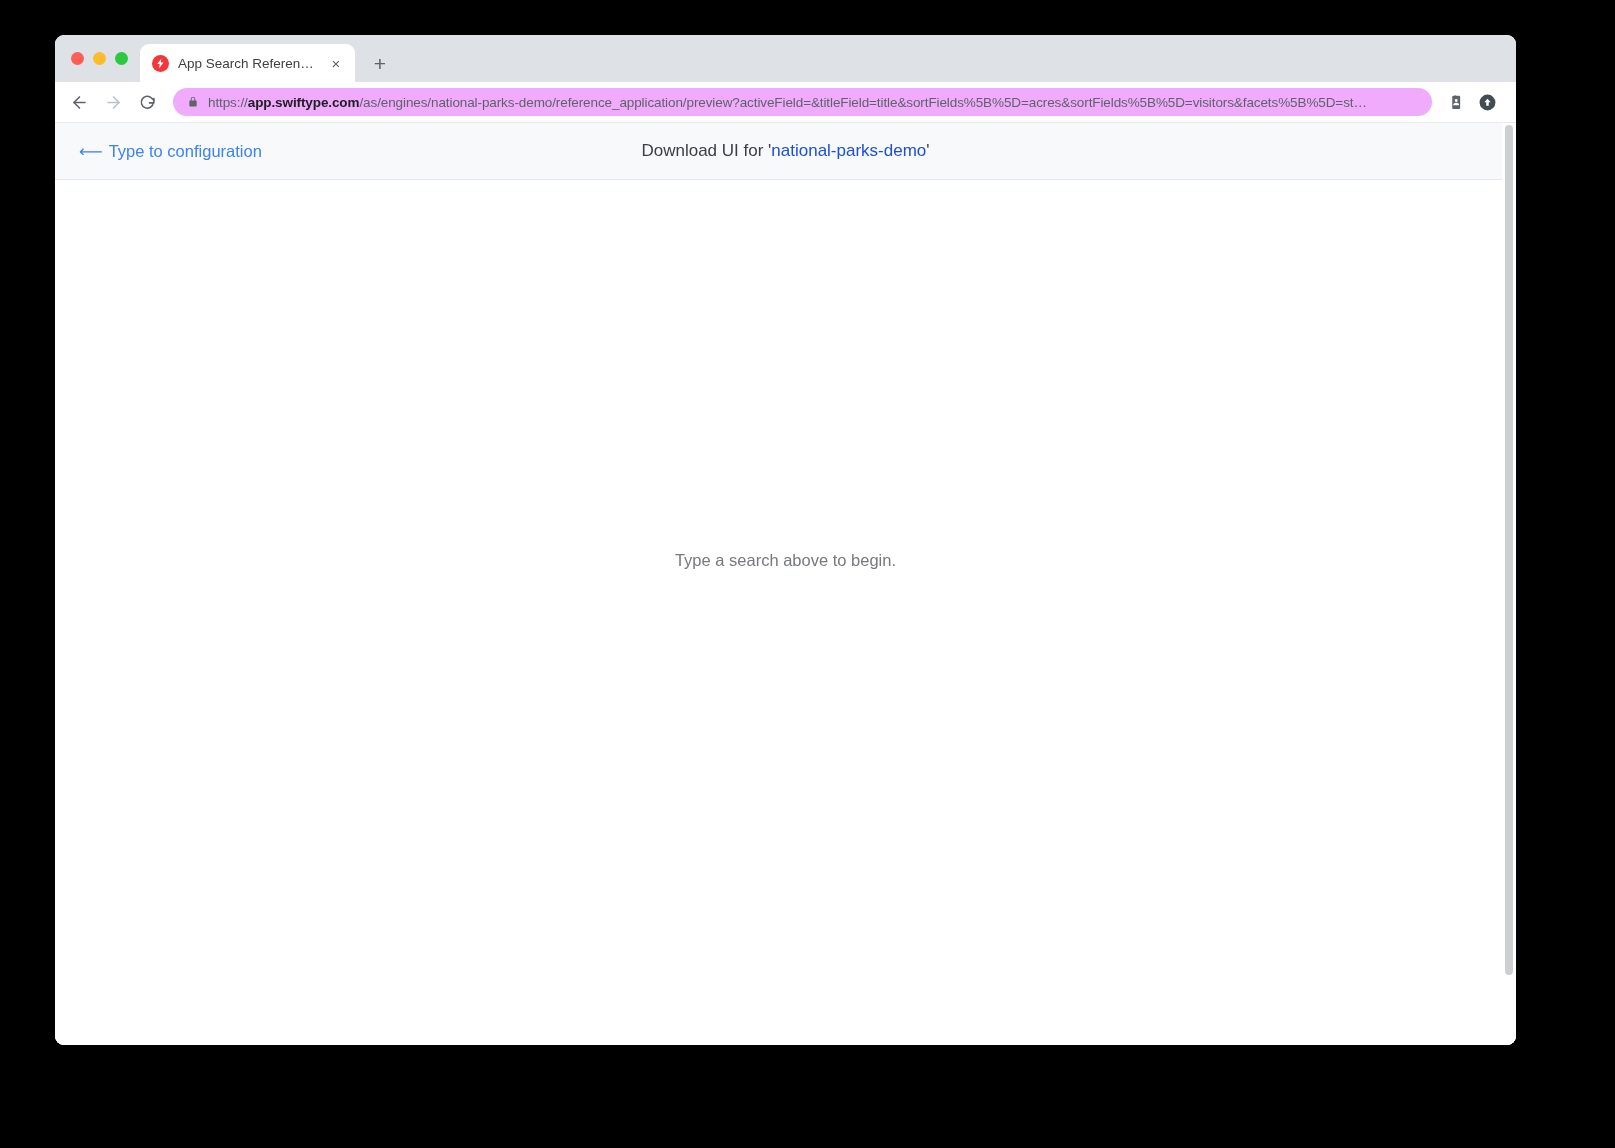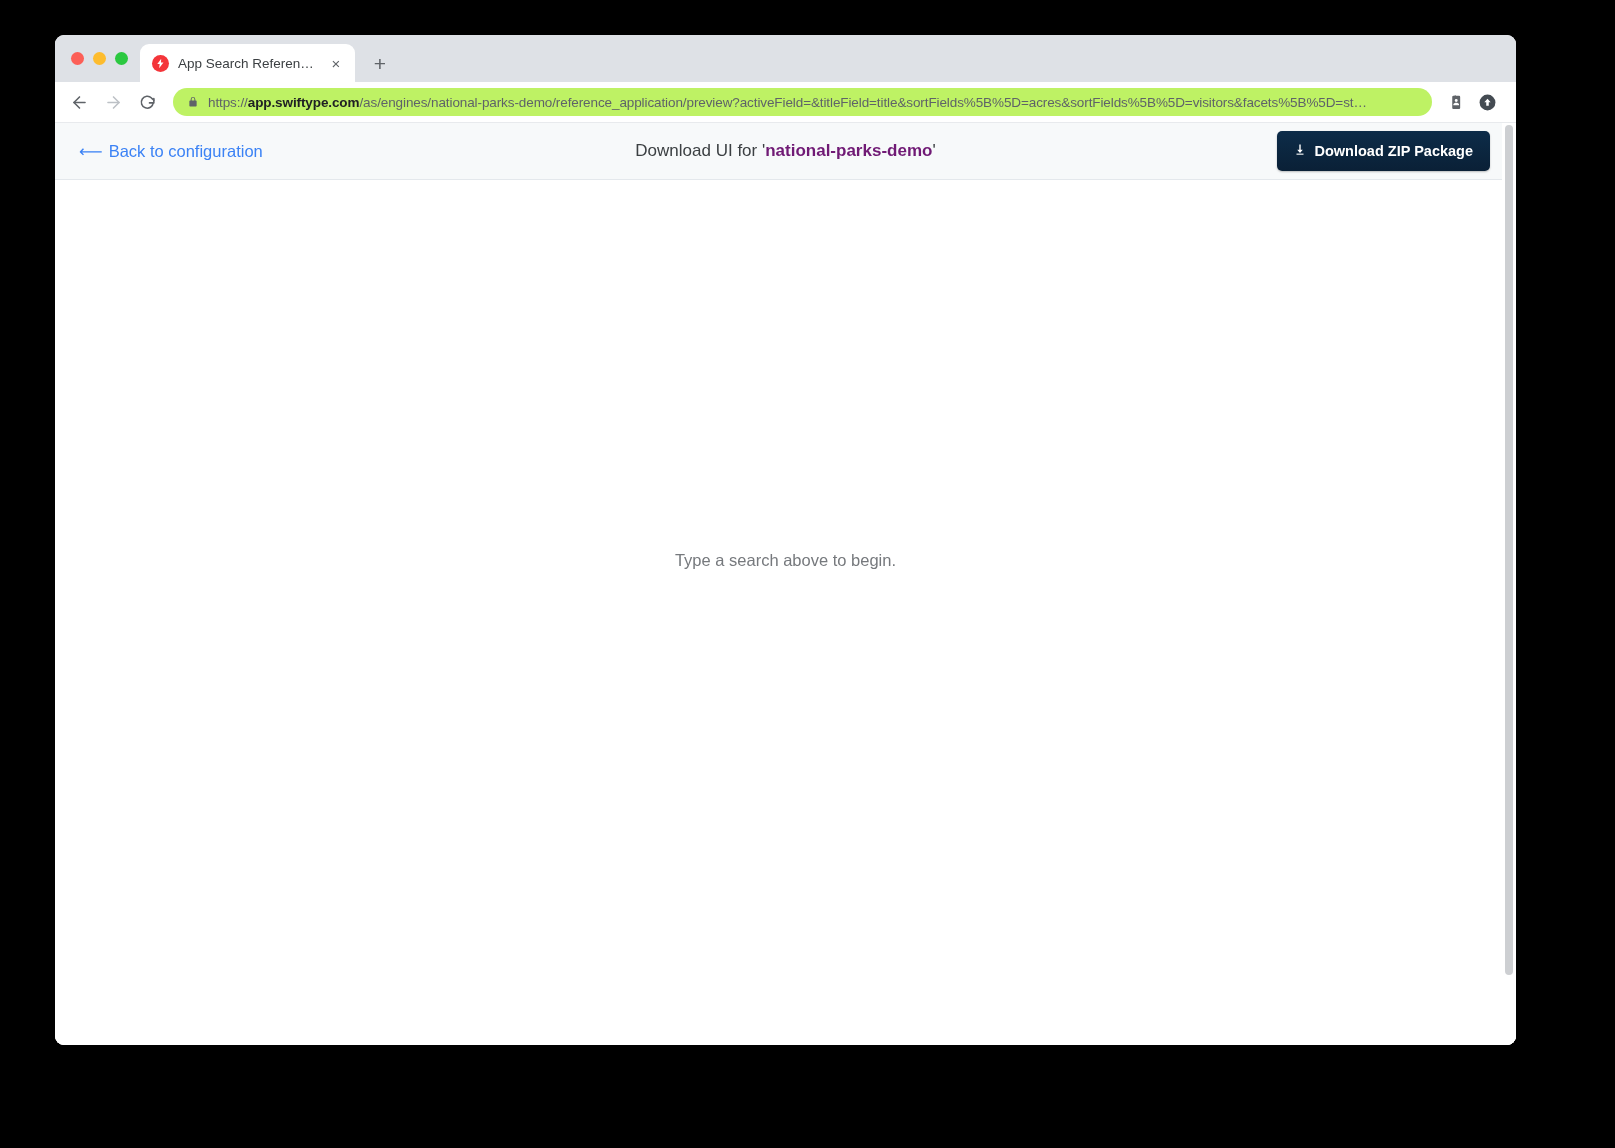--- a/index.html
+++ b/index.html
@@ -114,21 +114,21 @@
     width: 32px; height: 32px;
     display: flex; align-items: center; justify-content: center;
     color: #5f6368;
     flex: none;
   }
   .nav-btn.disabled { color: #bdc1c6; }
 
   #omnibox {
     flex: 1;
     height: 28px;
-    background: #bef264;
+    background: #f0abfc;
     border-radius: 14px;
     display: flex;
     align-items: center;
     padding: 0 14px;
     margin: 0 6px 0 8px;
     gap: 9px;
     overflow: hidden;
     min-width: 0;
   }
   #lock-icon { flex: none; display: flex; color: #5f6368; }
@@ -184,21 +184,21 @@
   #back-arrow { font-size: 16.5px; letter-spacing: -2px; }
 
   #page-title {
     position: absolute;
     left: 0; right: 0;
     text-align: center;
     font-size: 17px;
     color: #3c4043;
     pointer-events: none;
   }
-  #page-title b { font-weight: bold; color: #701a75; }
+  #page-title b { font-weight: normal; color: #1d4ed8; }
 
   #download-zip-button {
     margin-left: auto;
     height: 40px;
     background: linear-gradient(180deg, #0d2c49 0%, #0a2036 100%);
     border: none;
     border-radius: 5px;
     color: #ffffff;
     font-size: 14.5px;
     font-weight: bold;
@@ -356,36 +356,27 @@
       </svg>
     </div>
   </div>
 
   <div id="viewport">
 
     <div id="app-header">
 
       <a id="back-link" href="#">
         <span id="back-arrow">⟵</span>
-        <span>Back to configuration</span>
+        <span>Type to configuration</span>
       </a>
 
       <div id="page-title">
         <span>Download UI for '</span><b>national-parks-demo</b><span>'</span>
       </div>
 
-      <button id="download-zip-button">
-        <span class="dl-arrow">
-          <svg width="12" height="13" viewBox="0 0 24 24" fill="currentColor" aria-hidden="true">
-            <path d="M10.6 2.2h2.8v10.1h4.2L12 19.1 6.4 12.3h4.2z"></path>
-            <rect x="5" y="20.2" width="14" height="2.2"></rect>
-          </svg>
-        </span>
-        <span>Download ZIP Package</span>
-      </button>
     </div>
 
 
     <div id="results-body">
       <div id="empty-state-text">Type a search above to begin.</div>
     </div>
 
     <div id="scrollbar-track">
       <div id="scrollbar-thumb"></div>
     </div>

